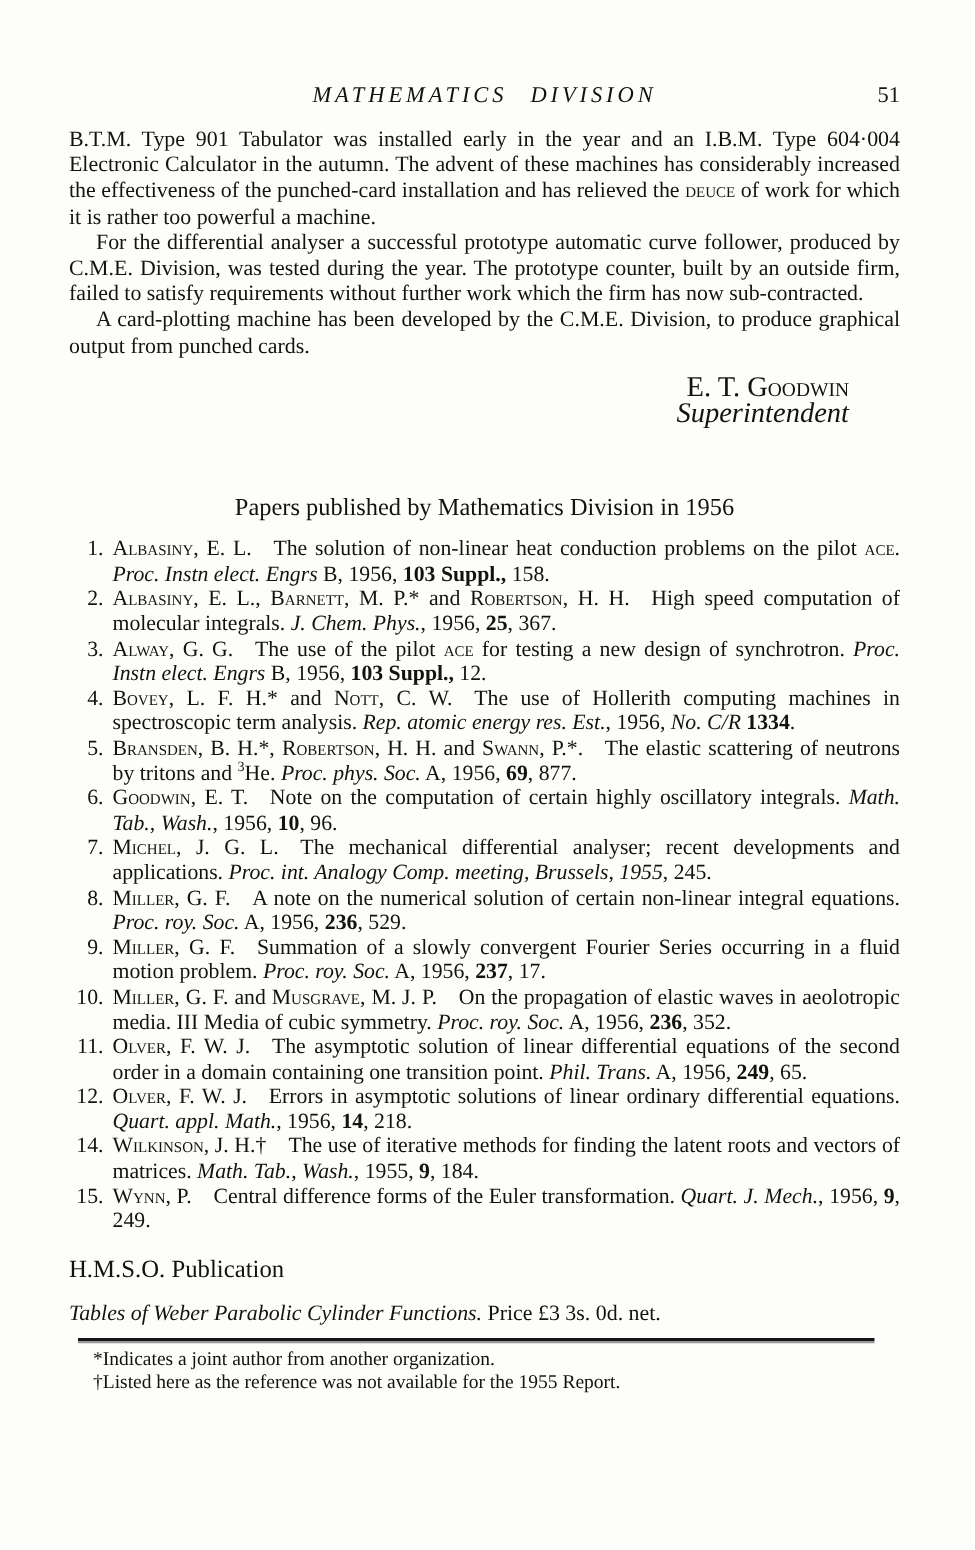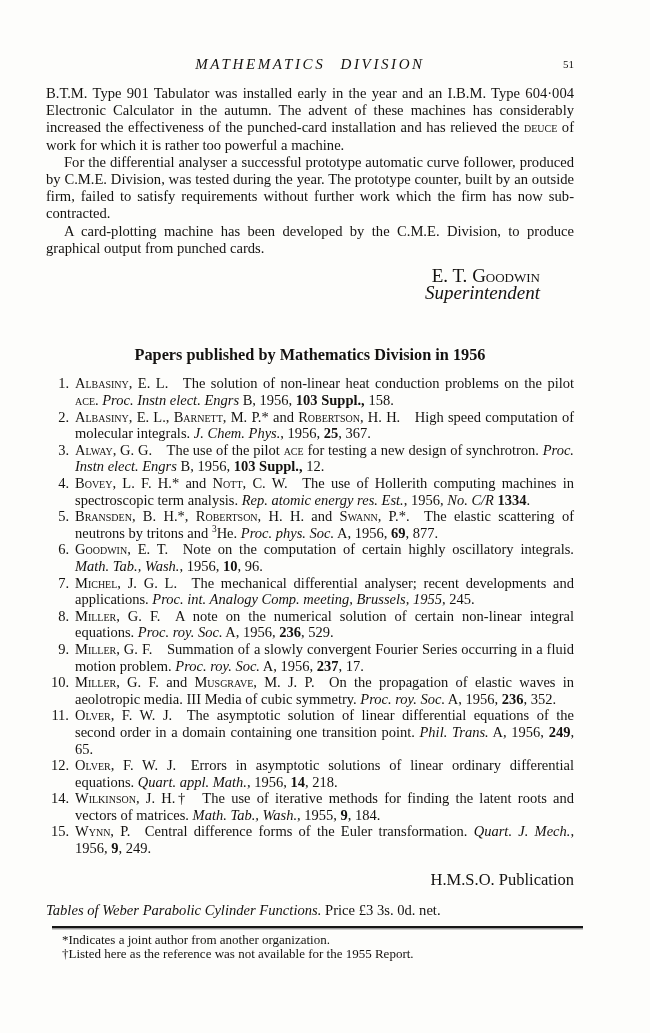--- a/index.html
+++ b/index.html
@@ -12,81 +12,81 @@
     height: 1033px;
     overflow: hidden;
     font-family: "Liberation Serif", serif;
     color: #141210;
     background: #fdfdfb;
   }
   .page {
     box-sizing: border-box;
     width: 650px;
     height: 1033px;
-    padding: 55px 76px 0 46px;
+    padding: 55px 50px 0 46px;
   }
   .running-head {
     position: relative;
     text-align: center;
     font-style: italic;
     font-size: 15px;
     letter-spacing: 2.6px;
     word-spacing: 9px;
     line-height: 18px;
   }
   .page-num {
     position: absolute;
     right: 0;
     top: 0;
     font-style: normal;
     letter-spacing: 0;
     word-spacing: 0;
-    font-size: 11px;
+    font-size: 15px;
   }
   p.body {
     margin: 0;
     font-size: 14.6px;
     line-height: 17.2px;
     text-align: justify;
   }
   p.body.first { margin-top: 12px; }
   p.body.indent { text-indent: 18px; }
   .signature {
     margin-top: 10px;
     padding-right: 34px;
     text-align: right;
     font-size: 19px;
     line-height: 17.2px;
   }
   .sig-role { font-style: italic; }
   .section-heading {
     margin: 44px 0 10px 0;
     text-align: center;
-    font-weight: bold;
+    font-weight: normal;
     font-size: 16.3px;
     line-height: 20px;
   }
   .refs {
     font-size: 14.5px;
     line-height: 16.6px;
   }
   .ref { display: flex; }
   .ref-num {
     flex: none;
     width: 23px;
     text-align: right;
     padding-right: 6px;
   }
   .ref-body {
     flex: 1;
     text-align: justify;
   }
   .hmso-heading {
     margin: 13px 0 0 0;
-    text-align: right;
+    text-align: left;
     font-weight: normal;
     font-size: 16.5px;
     line-height: 20px;
   }
   .hmso-line {
     margin: 12px 0 0 0;
     font-size: 14.6px;
     line-height: 17px;
   }
   .footnote-rule {

